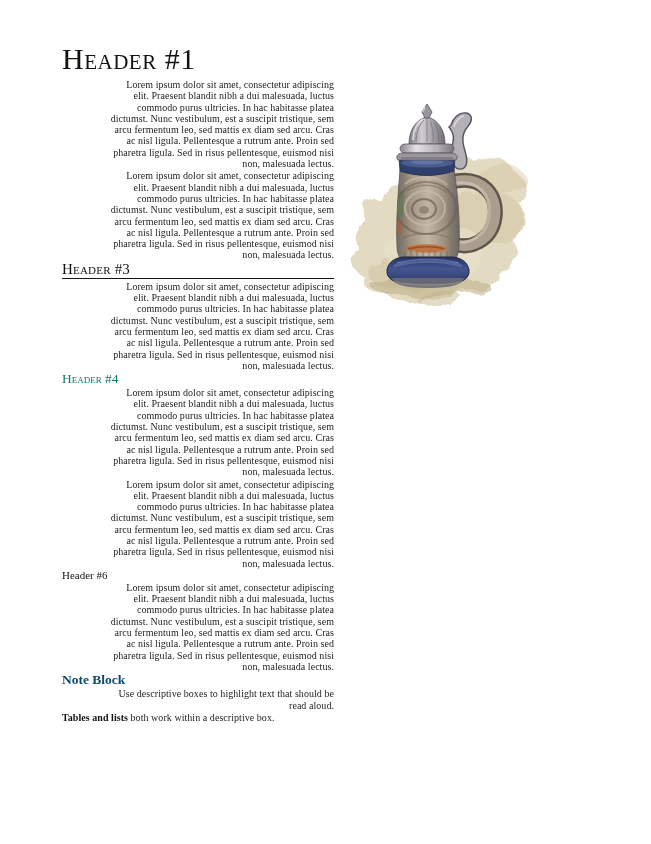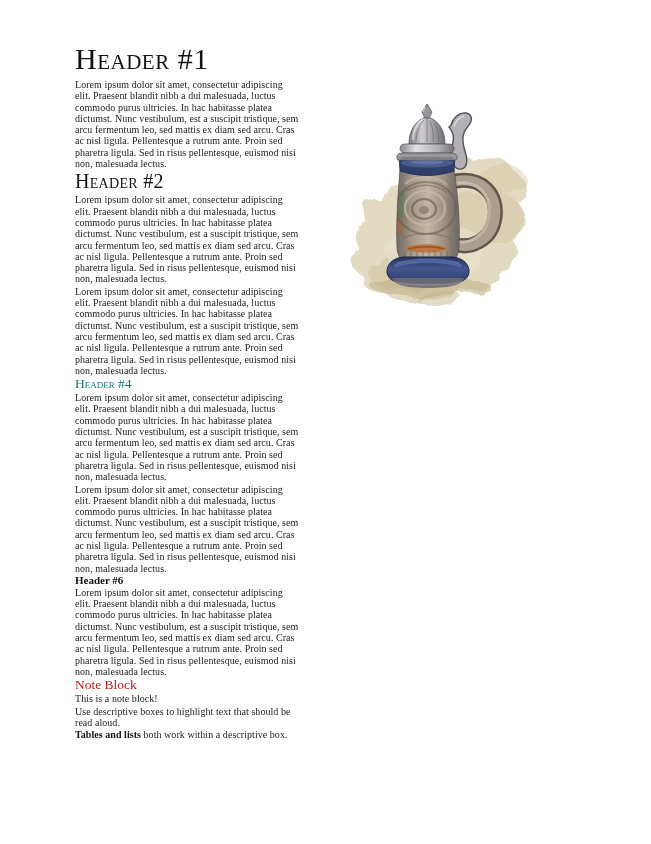--- a/index.html
+++ b/index.html
@@ -1,33 +1,33 @@
 <!DOCTYPE html>
 <html><head>
 <meta charset="utf-8">
 <style>
   html,body{margin:0;padding:0;}
   body{
     width:651px;height:844px;background:#ffffff;position:relative;
     font-family:"Liberation Serif", serif;color:#1e1c1a;overflow:hidden;
   }
   .page{position:absolute;inset:0;background:#ffffff;}
-  .column{position:absolute;left:75px;top:42px;width:272px;}
+  .column{position:absolute;left:62px;top:42px;width:272px;}
   section{margin:0;padding:0;}
   h1,h2,h3,h4,h5,h6,p{margin:0;padding:0;font-weight:normal;}
   .h1{font-size:30px;line-height:34px;font-variant:small-caps;letter-spacing:.5px;margin:0 0 3px 0;color:#14120f;}
   .h2{font-size:20px;line-height:21px;font-variant:small-caps;letter-spacing:.3px;margin:2px 0 2px 0;color:#14120f;}
   .h3{font-size:15px;line-height:15px;font-variant:small-caps;letter-spacing:.2px;margin:1px 0 2px 0;
       border-bottom:1.5px solid #161411;padding-bottom:1px;color:#14120f;}
   .h4{font-size:13.5px;line-height:14px;font-variant:small-caps;margin:0 0 1px 0;color:#0f766e;}
   .h5{font-size:13px;line-height:13px;font-weight:bold;margin:2px 0 1px 0;color:#14120f;}
-  .h6{font-size:11px;line-height:11px;font-weight:bold;margin:0 0 1px 0;color:#14120f;}
-  .subhead{font-size:13.5px;line-height:13px;font-weight:normal;margin:1px 0 2px 0;color:#b91c1c;}
+  .h6{font-size:11px;line-height:11px;font-weight:normal;margin:0 0 1px 0;color:#14120f;}
+  .subhead{font-size:13.5px;line-height:13px;font-weight:bold;margin:1px 0 2px 0;color:#0c4a6e;}
   .body{font-size:10px;line-height:11.3px;letter-spacing:.05px;margin:0 0 1px 0;color:#262320;}
-  .pre{white-space:pre-line;}
+  .pre{white-space:pre-line;text-align:right;}
   .body b{color:#14120f;text-align:center;}
   .art{position:absolute;left:345px;top:100px;width:235px;height:215px;}
 </style>
 </head>
 <body>
 
 <div class="page">
   <div class="column">
 
     <section>
@@ -36,32 +36,32 @@
 elit. Praesent blandit nibh a dui malesuada, luctus
 commodo purus ultricies. In hac habitasse platea
 dictumst. Nunc vestibulum, est a suscipit tristique, sem
 arcu fermentum leo, sed mattis ex diam sed arcu. Cras
 ac nisl ligula. Pellentesque a rutrum ante. Proin sed
 pharetra ligula. Sed in risus pellentesque, euismod nisi
 non, malesuada lectus.</p>
     </section>
 
     <section>
-      <h2 class="h2">Header #2</h2>
-      <p class="body pre">Lorem ipsum dolor sit amet, consectetur adipiscing
-elit. Praesent blandit nibh a dui malesuada, luctus
-commodo purus ultricies. In hac habitasse platea
-dictumst. Nunc vestibulum, est a suscipit tristique, sem
-arcu fermentum leo, sed mattis ex diam sed arcu. Cras
-ac nisl ligula. Pellentesque a rutrum ante. Proin sed
-pharetra ligula. Sed in risus pellentesque, euismod nisi
-non, malesuada lectus.</p>
-    </section>
-
-    <section>
+      <p class="body pre">Lorem ipsum dolor sit amet, consectetur adipiscing
+elit. Praesent blandit nibh a dui malesuada, luctus
+commodo purus ultricies. In hac habitasse platea
+dictumst. Nunc vestibulum, est a suscipit tristique, sem
+arcu fermentum leo, sed mattis ex diam sed arcu. Cras
+ac nisl ligula. Pellentesque a rutrum ante. Proin sed
+pharetra ligula. Sed in risus pellentesque, euismod nisi
+non, malesuada lectus.</p>
+    </section>
+
+    <section>
+      <h3 class="h3">Header #3</h3>
       <p class="body pre">Lorem ipsum dolor sit amet, consectetur adipiscing
 elit. Praesent blandit nibh a dui malesuada, luctus
 commodo purus ultricies. In hac habitasse platea
 dictumst. Nunc vestibulum, est a suscipit tristique, sem
 arcu fermentum leo, sed mattis ex diam sed arcu. Cras
 ac nisl ligula. Pellentesque a rutrum ante. Proin sed
 pharetra ligula. Sed in risus pellentesque, euismod nisi
 non, malesuada lectus.</p>
     </section>
 
@@ -95,21 +95,20 @@
 commodo purus ultricies. In hac habitasse platea
 dictumst. Nunc vestibulum, est a suscipit tristique, sem
 arcu fermentum leo, sed mattis ex diam sed arcu. Cras
 ac nisl ligula. Pellentesque a rutrum ante. Proin sed
 pharetra ligula. Sed in risus pellentesque, euismod nisi
 non, malesuada lectus.</p>
     </section>
 
     <section>
       <p class="subhead">Note Block</p>
-      <p class="body">This is a note block!</p>
     </section>
 
     <section>
       <p class="body pre">Use descriptive boxes to highlight text that should be
 read aloud.</p>
       <p class="body"><b>Tables and lists</b><span> both work within a descriptive box.</span></p>
     </section>
 
   </div>
 

